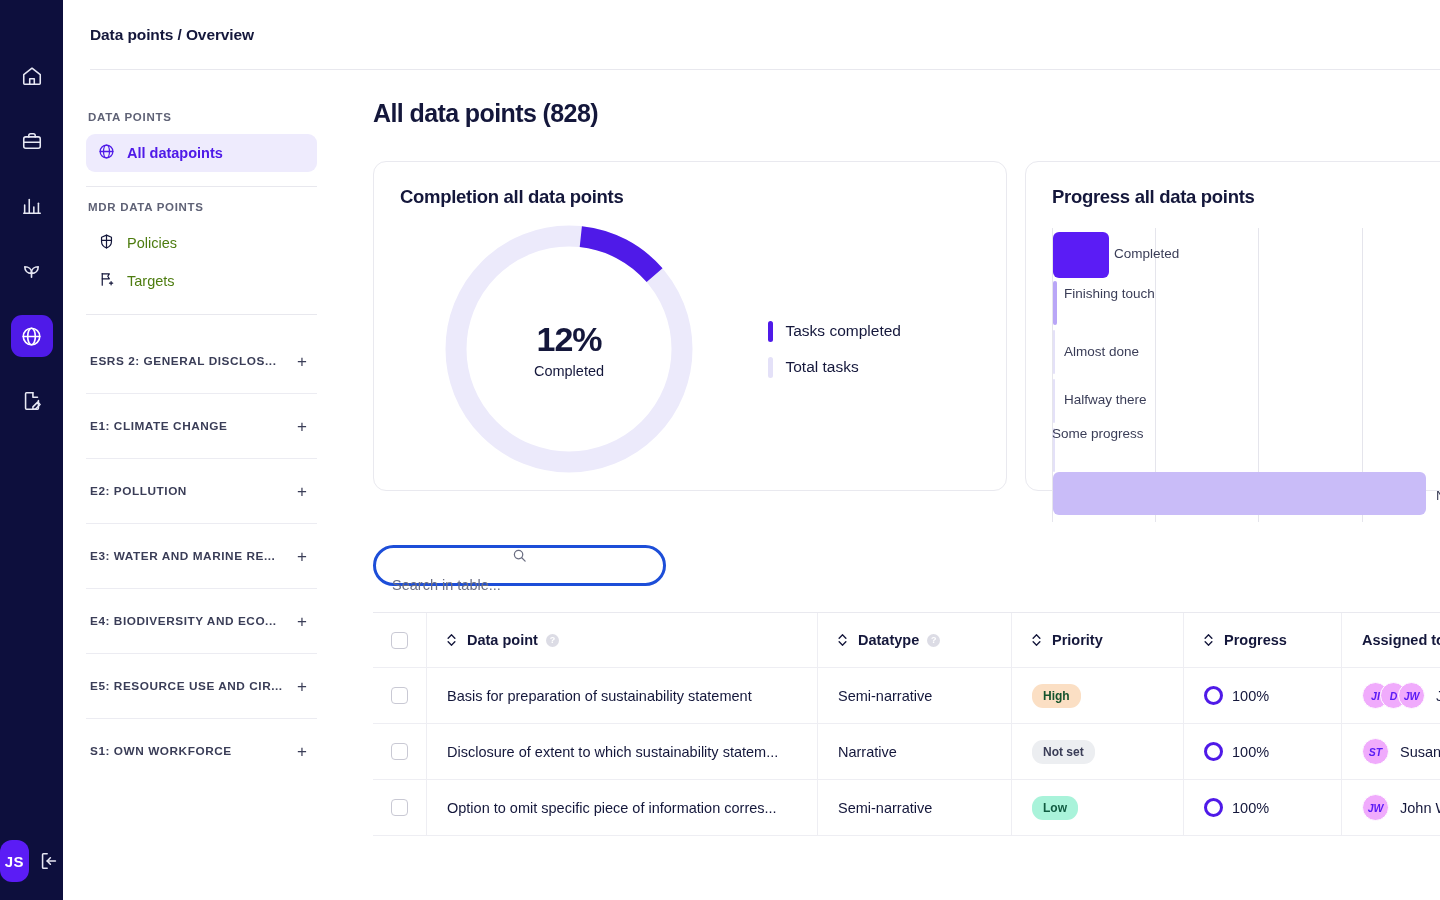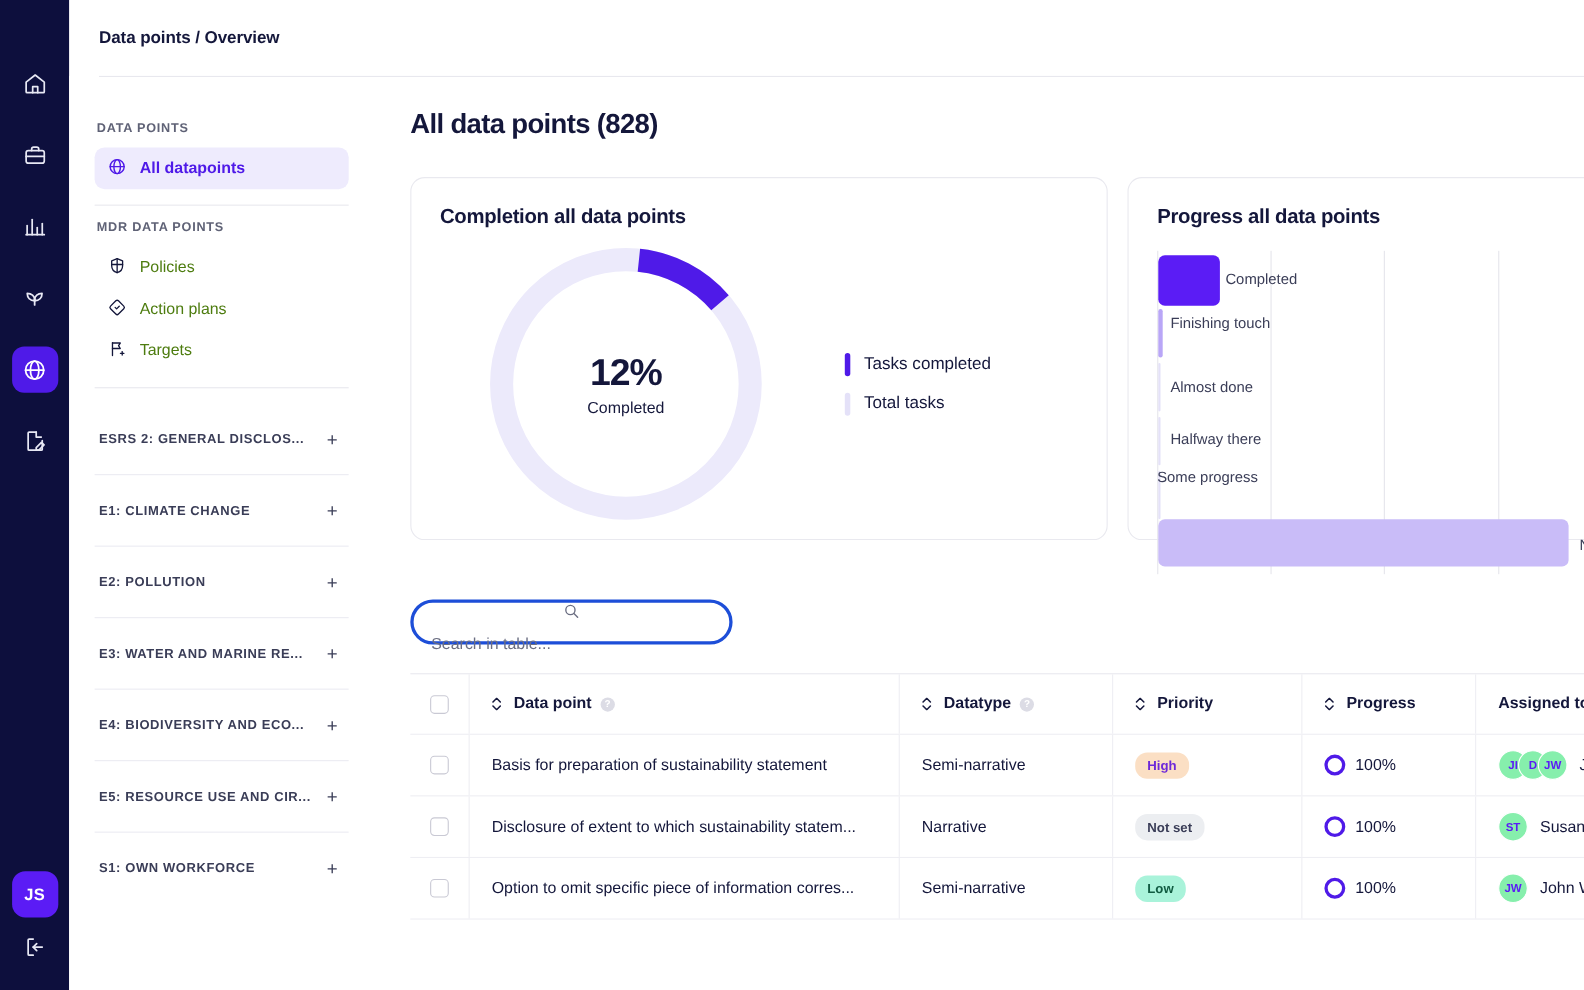--- a/index.html
+++ b/index.html
@@ -22,21 +22,21 @@
   }
   .rail-top { margin-top: 55px; display: flex; flex-direction: column; align-items: center; gap: 23px; }
   .rail-btn {
     width: 42px; height: 42px; border-radius: 11px;
     display: flex; align-items: center; justify-content: center;
     cursor: pointer;
   }
   .rail-btn svg { display: block; }
   .rail-btn.active { background: #4f1ae8; }
   .rail-bottom { position: absolute; bottom: 18px; left: 0; width: 63px;
-     display: flex; flex-direction: column; align-items: center; gap: 6px; }
+     display: flex; flex-direction: row; align-items: flex-end; gap: 6px; }
   .avatar-rail {
     width: 42px; height: 42px; border-radius: 12px; background: #5b1cf5;
     color: #fff; font-size: 15px; font-weight: 700; letter-spacing: .3px;
     display: flex; align-items: center; justify-content: center; cursor: pointer;
   }
 
   
   .page { flex: 1; height: 900px; display: flex; flex-direction: column; background:#fff; position: relative;}
   .topbar {
     height: 69px; flex: 0 0 69px;
@@ -151,24 +151,25 @@
     margin-left: 8px; font-weight: 700;
   }
   .checkbox { width: 17px; height: 17px; border: 1.4px solid #c9c9d4; border-radius: 4px; background: #fff; cursor: pointer;}
   .cell-text { font-size: 14.5px; color: #14173b; white-space: nowrap; overflow: hidden; }
   .badge { font-size: 12px; font-weight: 700; border-radius: 11px; padding: 5px 11px; display:inline-block;}
   .prog-wrap { display: flex; align-items: center; gap: 9px; }
   .ring { width: 19px; height: 19px; border-radius: 50%; border: 3px solid #4f1ae8; }
   .prog-val { font-size: 14.5px; color: #14173b; }
   .assignees { display: flex; align-items: center; }
   .av {
-    width: 27px; height: 27px; border-radius: 50%; background: #86efac;
+    width: 27px; height: 27px; border-radius: 50%; background: #f0abfc;
     color: #5b1cf5; font-size: 10.5px; font-weight: 700;
     display: flex; align-items: center; justify-content: center;
     border: 1.5px solid #fff;
+    font-style: italic;
   }
   .av + .av { margin-left: -9px; }
   .assign-name { font-size: 14.5px; color: #14173b; margin-left: 11px; white-space: nowrap; }
 </style>
 </head>
 <body>
 
 <div class="app">
 
   <div class="rail">
@@ -268,29 +269,20 @@
           <span>
             <svg width="17" height="17" viewBox="0 0 24 24" fill="none" stroke="#14173b" stroke-width="1.7" stroke-linecap="round" stroke-linejoin="round">
                 <path d="M12 3 5 6v6c0 4.5 3 7.7 7 9 4-1.3 7-4.5 7-9V6z"></path>
                 <path d="M5 10.5h14"></path>
                 <path d="M12 3v18"></path>
               </svg>
           </span>
           <span>Policies</span>
         </div>
 
-        <div class="nav-item">
-          <span>
-            <svg width="17" height="17" viewBox="0 0 24 24" fill="none" stroke="#14173b" stroke-width="1.7" stroke-linecap="round" stroke-linejoin="round">
-                <rect x="4.8" y="4.8" width="14.4" height="14.4" rx="2.4" transform="rotate(45 12 12)"></rect>
-                <path d="M9.4 11.9l1.9 1.9 3.4-3.4"></path>
-              </svg>
-          </span>
-          <span>Action plans</span>
-        </div>
 
         <div class="nav-item">
           <span>
             <svg width="17" height="17" viewBox="0 0 24 24" fill="none" stroke="#14173b" stroke-width="1.7" stroke-linecap="round" stroke-linejoin="round">
                 <path d="M6 3.5V20"></path>
                 <path d="M6 4h10l-2.2 3.4L16 11H6"></path>
                 <path d="M18.5 15v4.5"></path>
                 <path d="M16.2 17.2h4.5"></path>
               </svg>
           </span>
@@ -495,21 +487,21 @@
             <div class="tcell c-check">
               <span class="checkbox"></span>
             </div>
             <div class="tcell c-dp">
               <span class="cell-text">Basis for preparation of sustainability statement</span>
             </div>
             <div class="tcell c-type">
               <span class="cell-text">Semi-narrative</span>
             </div>
             <div class="tcell c-prio">
-              <span class="badge" style="background:#fbdfc4;color:#6d28d9">High</span>
+              <span class="badge" style="background:#fbdfc4;color:#14532d">High</span>
             </div>
             <div class="tcell c-prog">
               <span class="prog-wrap">
                 <span class="ring"></span>
                 <span class="prog-val">100%</span>
               </span>
             </div>
             <div class="tcell c-assign">
               <span class="assignees">
                 <span class="av">JI</span>

